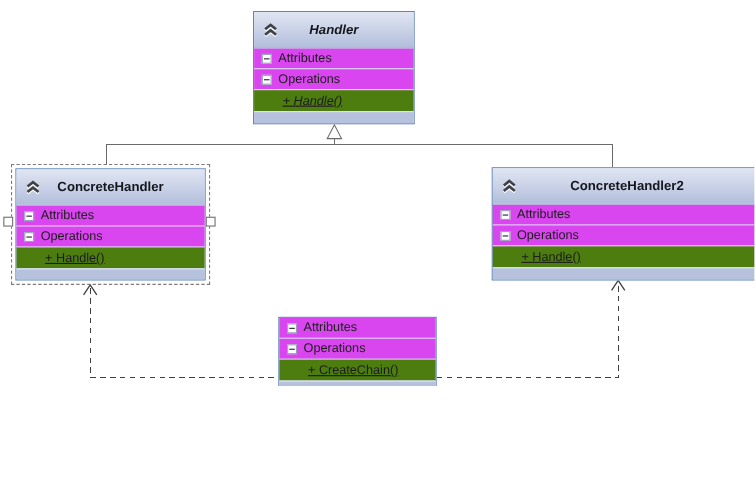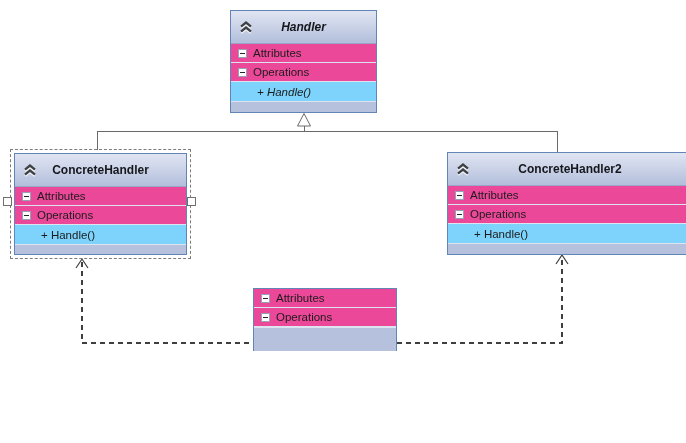--- a/index.html
+++ b/index.html
@@ -33,22 +33,22 @@
   }
   .cls-title.italic { font-style:italic; }
   .chevron {
     position:absolute; left:7px; top:9px; width:16px; height:14px;
   }
   .cls-row {
     height:19px; flex:0 0 19px;
     display:flex; align-items:center;
     font-size:11.5px; color:#1c1c1c;
   }
-  .section-row { background:#ec4899; border-bottom:1px solid #dde4f0; padding-left:7px;text-align:right; }
-  .member-row  { background:#7dd3fc; padding-left:26px; }
+  .section-row { background:#d946ef; border-bottom:1px solid #dde4f0; padding-left:7px;text-align:right; }
+  .member-row  { background:#4d7c0f; padding-left:26px;text-decoration:underline; }
   .member-row .italic { font-style:italic; }
   .minus-icon {
     position:relative; width:9px; height:9px; flex:0 0 9px;
     margin-right:6px;
     border:1px solid #97a0b6; background:#fdfdfe;
   }
   .minus-icon::after {
     content:""; position:absolute; left:1px; right:1px; top:3px; height:1px; background:#24262b;
   }
   .cls-footer {
@@ -169,16 +169,19 @@
 
   <div class="uml-class" style="left:253px; top:288px; width:144px; height:119px;">
     <div class="cls-row section-row">
       <span class="minus-icon"></span>
       <span>Attributes</span>
     </div>
     <div class="cls-row section-row">
       <span class="minus-icon"></span>
       <span>Operations</span>
     </div>
+    <div class="cls-row member-row">
+      <span>+ CreateChain()</span>
+    </div>
     <div class="cls-footer"></div>
   </div>
 
 </div>
 
 </body></html>

